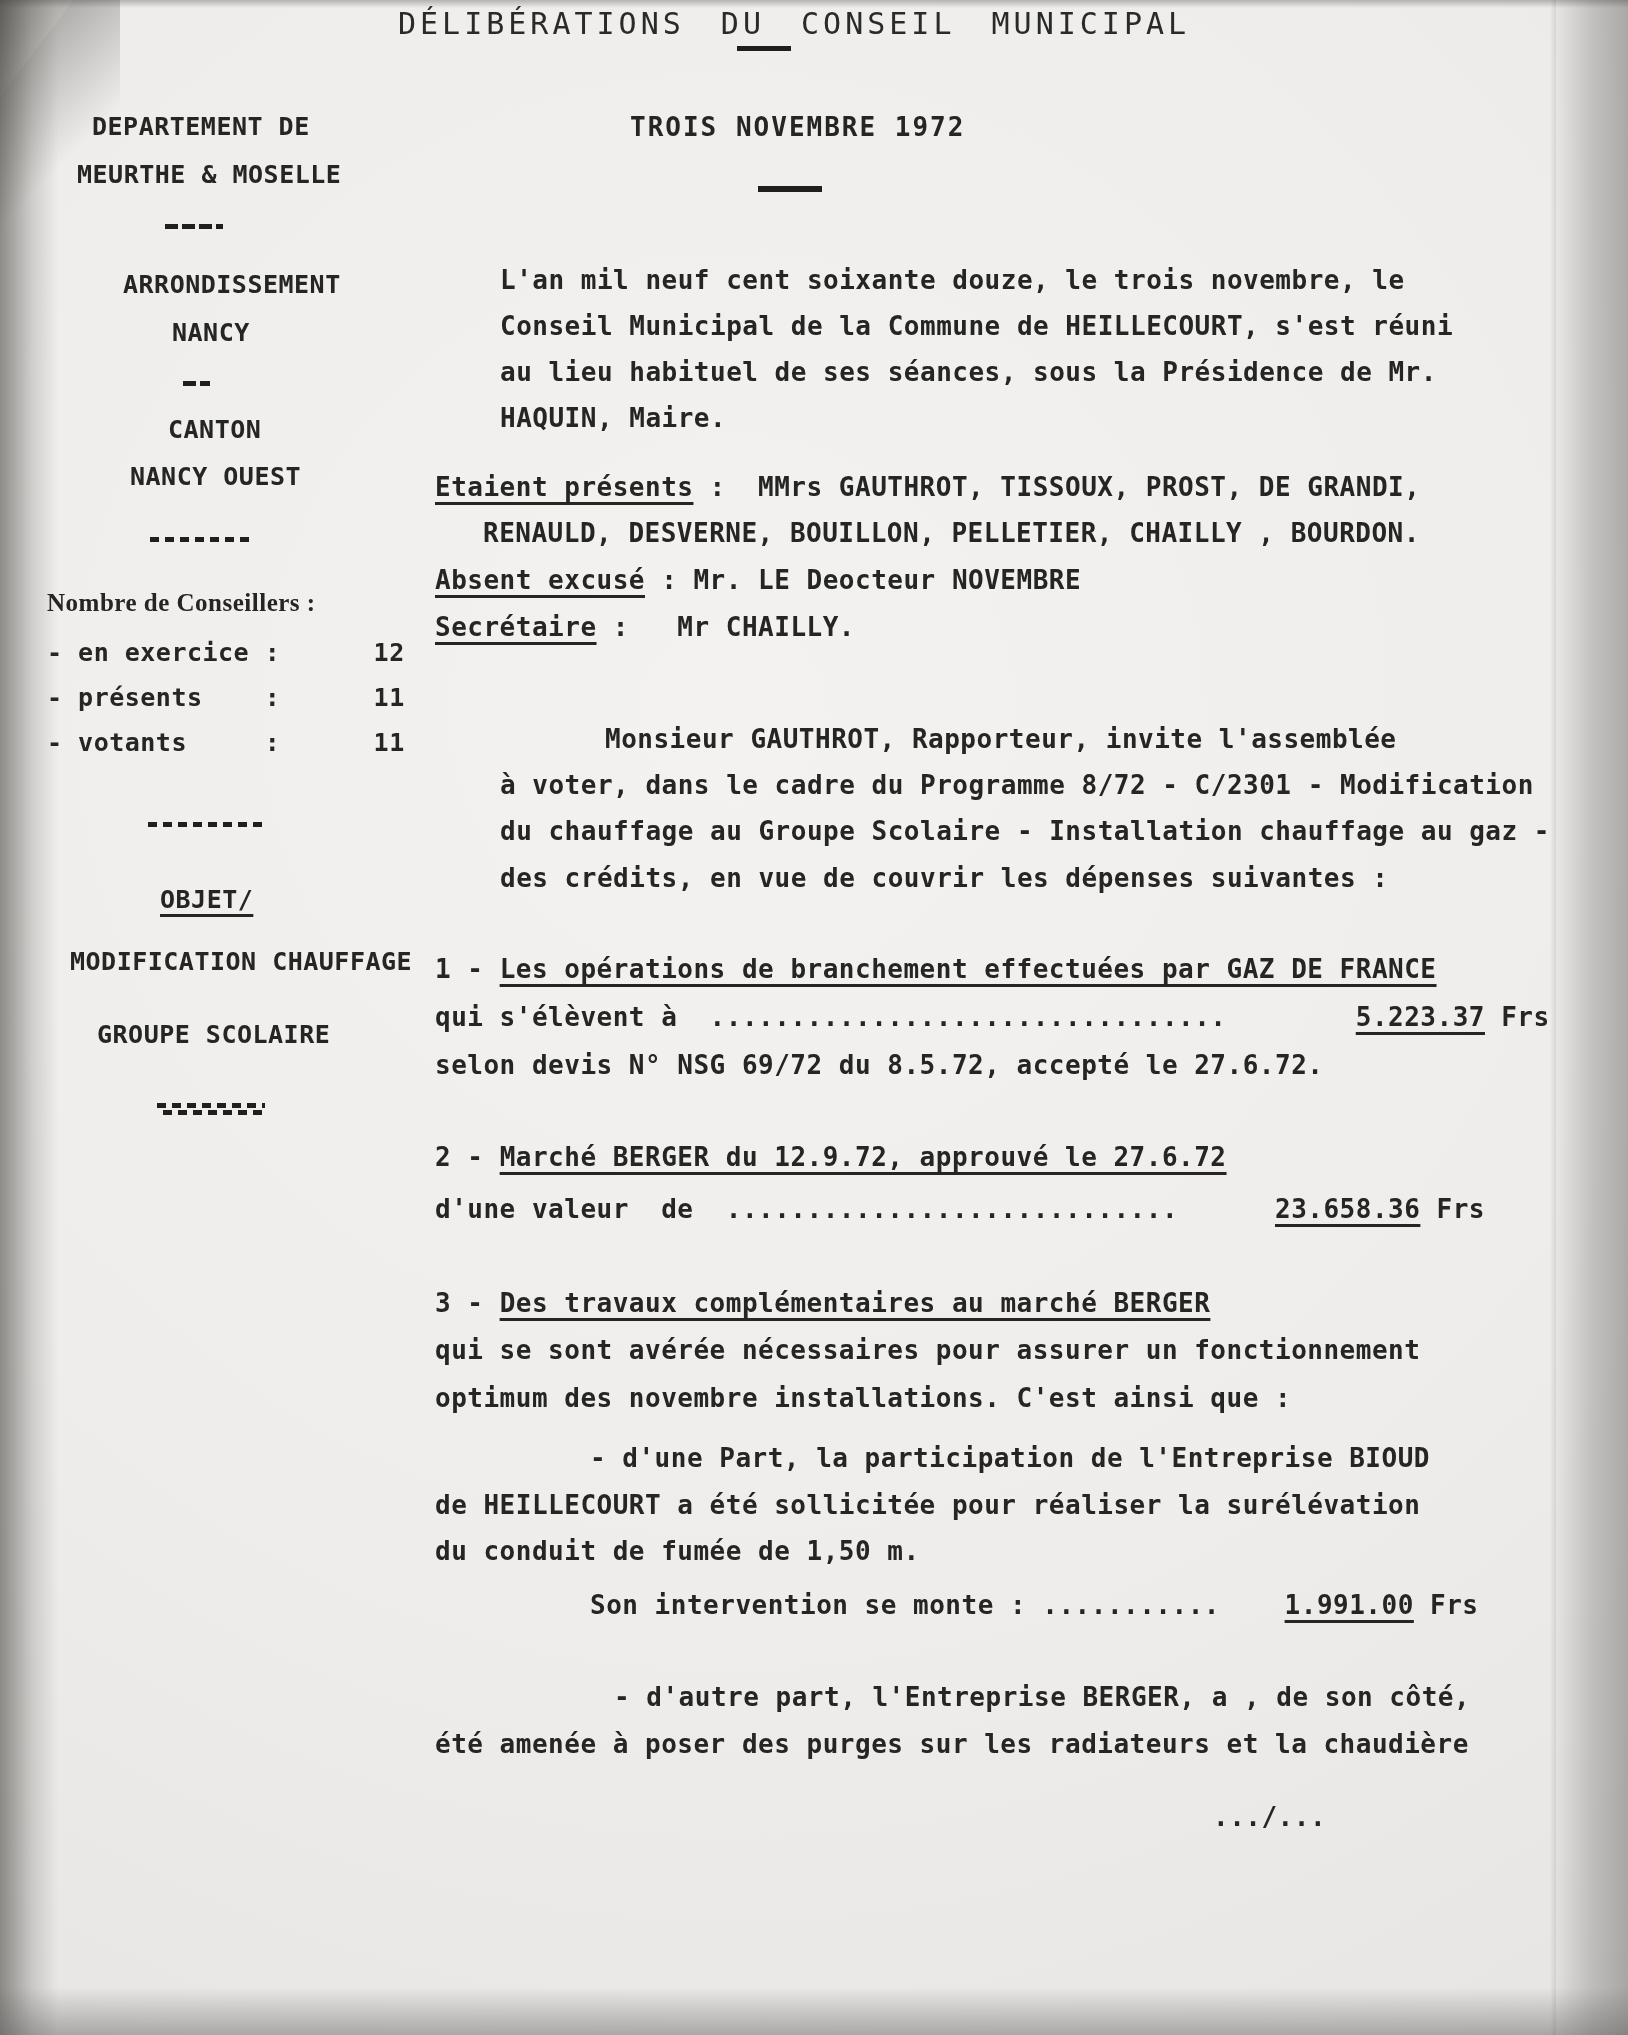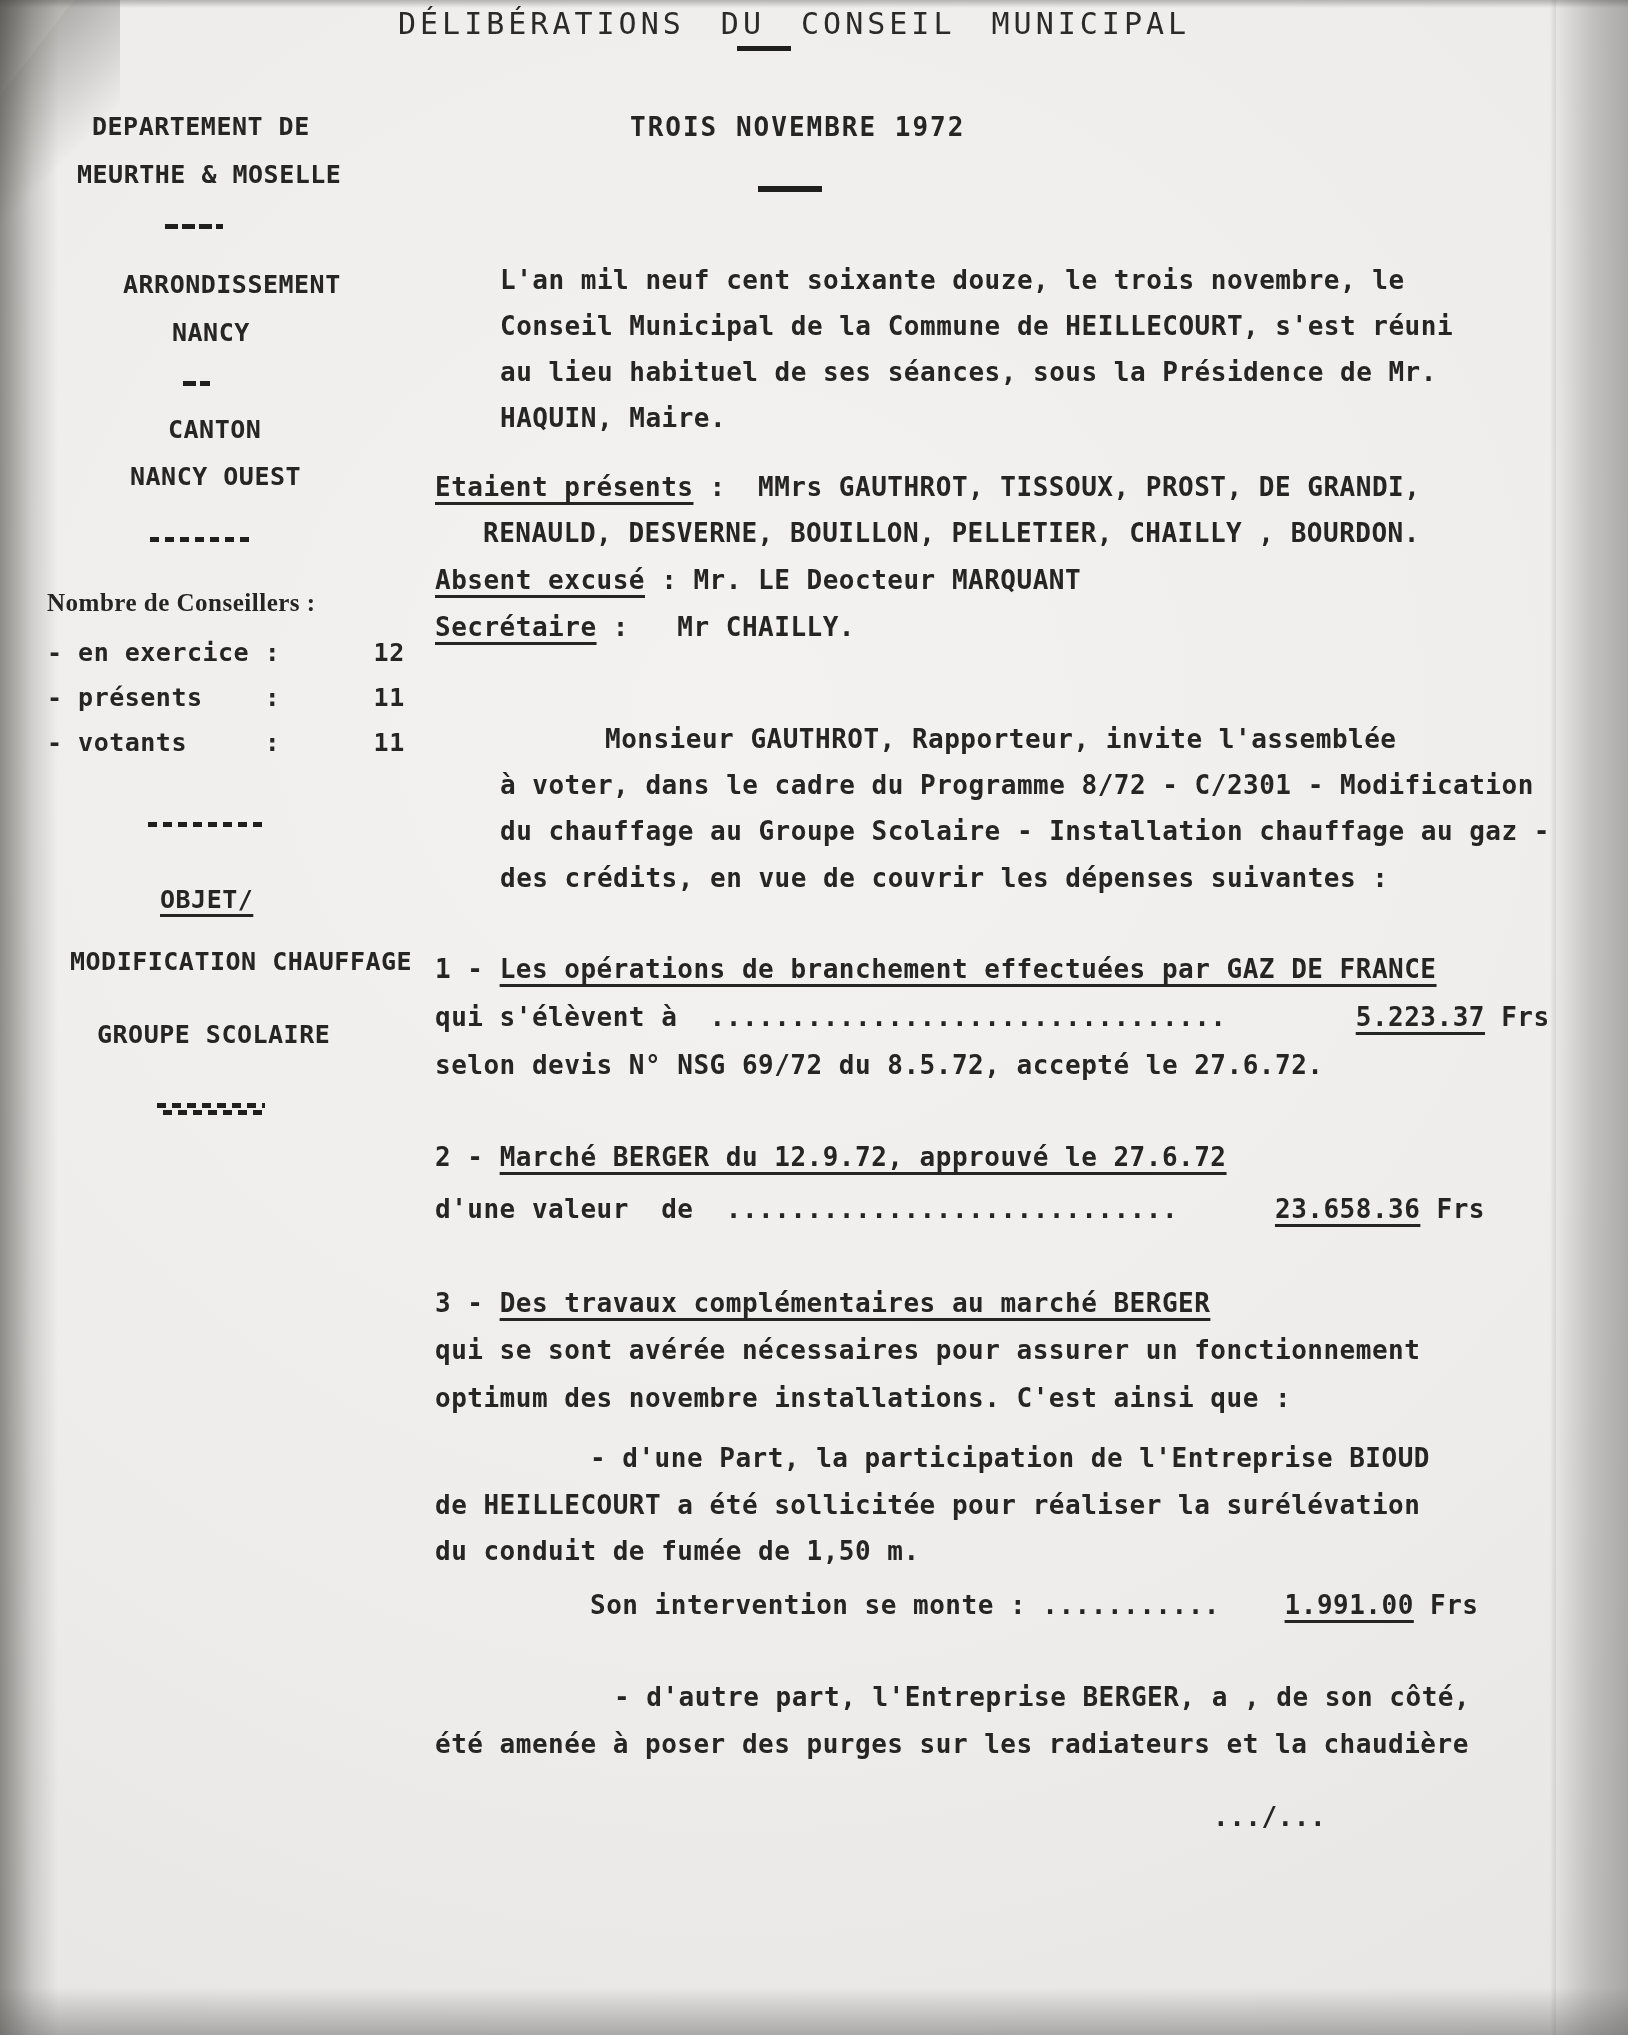--- a/index.html
+++ b/index.html
@@ -80,21 +80,21 @@
 <div class="t" style="left:630px;top:110px;letter-spacing:2px;">TROIS NOVEMBRE 1972</div>
 <div class="bar" style="left:758px;top:186px;width:64px;height:6px;"></div>
 
 <div class="t" style="left:500px;top:263px;">L'an mil neuf cent soixante douze, le trois novembre, le</div>
 <div class="t" style="left:500px;top:309px;">Conseil Municipal de la Commune de HEILLECOURT, s'est réuni</div>
 <div class="t" style="left:500px;top:355px;">au lieu habituel de ses séances, sous la Présidence de Mr.</div>
 <div class="t" style="left:500px;top:401px;">HAQUIN, Maire.</div>
 
 <div class="t" style="left:435px;top:470px;"><span class="u">Etaient présents</span><span> :  MMrs GAUTHROT, TISSOUX, PROST, DE GRANDI,</span></div>
 <div class="t" style="left:435px;top:516px;margin-left:48px;">RENAULD, DESVERNE, BOUILLON, PELLETIER, CHAILLY , BOURDON.</div>
-<div class="t" style="left:435px;top:563px;"><span class="u">Absent excusé</span><span> : Mr. LE Deocteur MARQUANT</span></div>
+<div class="t" style="left:435px;top:563px;"><span class="u">Absent excusé</span><span> : Mr. LE Deocteur NOVEMBRE</span></div>
 <div class="t" style="left:435px;top:610px;"><span class="u">Secrétaire</span><span> :   Mr CHAILLY.</span></div>
 
 <div class="t" style="left:605px;top:722px;">Monsieur GAUTHROT, Rapporteur, invite l'assemblée</div>
 <div class="t" style="left:500px;top:768px;">à voter, dans le cadre du Programme 8/72 - C/2301 - Modification</div>
 <div class="t" style="left:500px;top:814px;">du chauffage au Groupe Scolaire - Installation chauffage au gaz -</div>
 <div class="t" style="left:500px;top:861px;">des crédits, en vue de couvrir les dépenses suivantes :</div>
 
 <div class="t" style="left:435px;top:952px;"><span>1 - </span><span class="u">Les opérations de branchement effectuées par GAZ DE FRANCE</span></div>
 <div class="t" style="left:435px;top:1000px;"><span>qui s'élèvent à  ................................        </span><span class="u">5.223.37</span><span> Frs</span></div>
 <div class="t" style="left:435px;top:1048px;text-align:right;">selon devis N° NSG 69/72 du 8.5.72, accepté le 27.6.72.</div>

